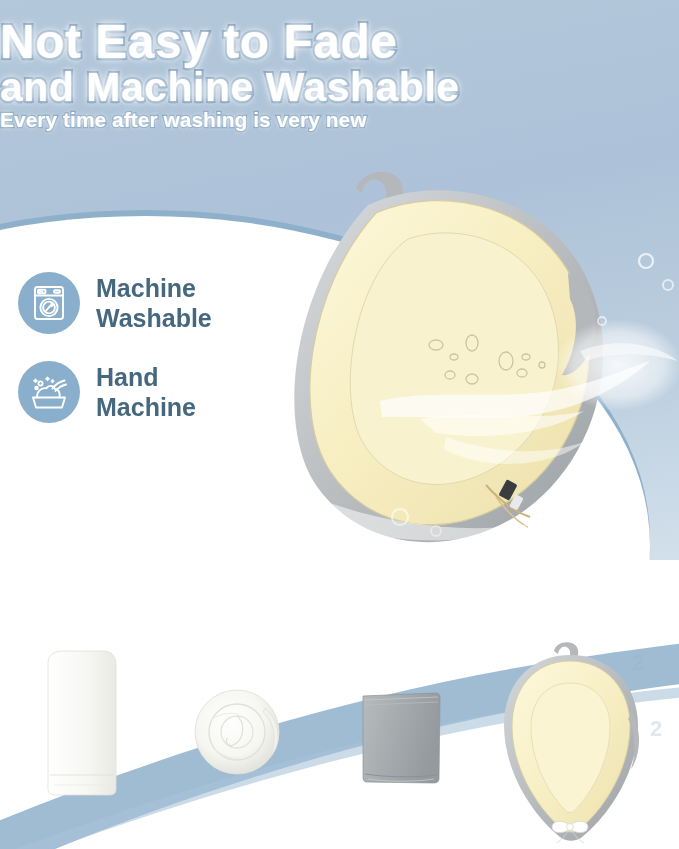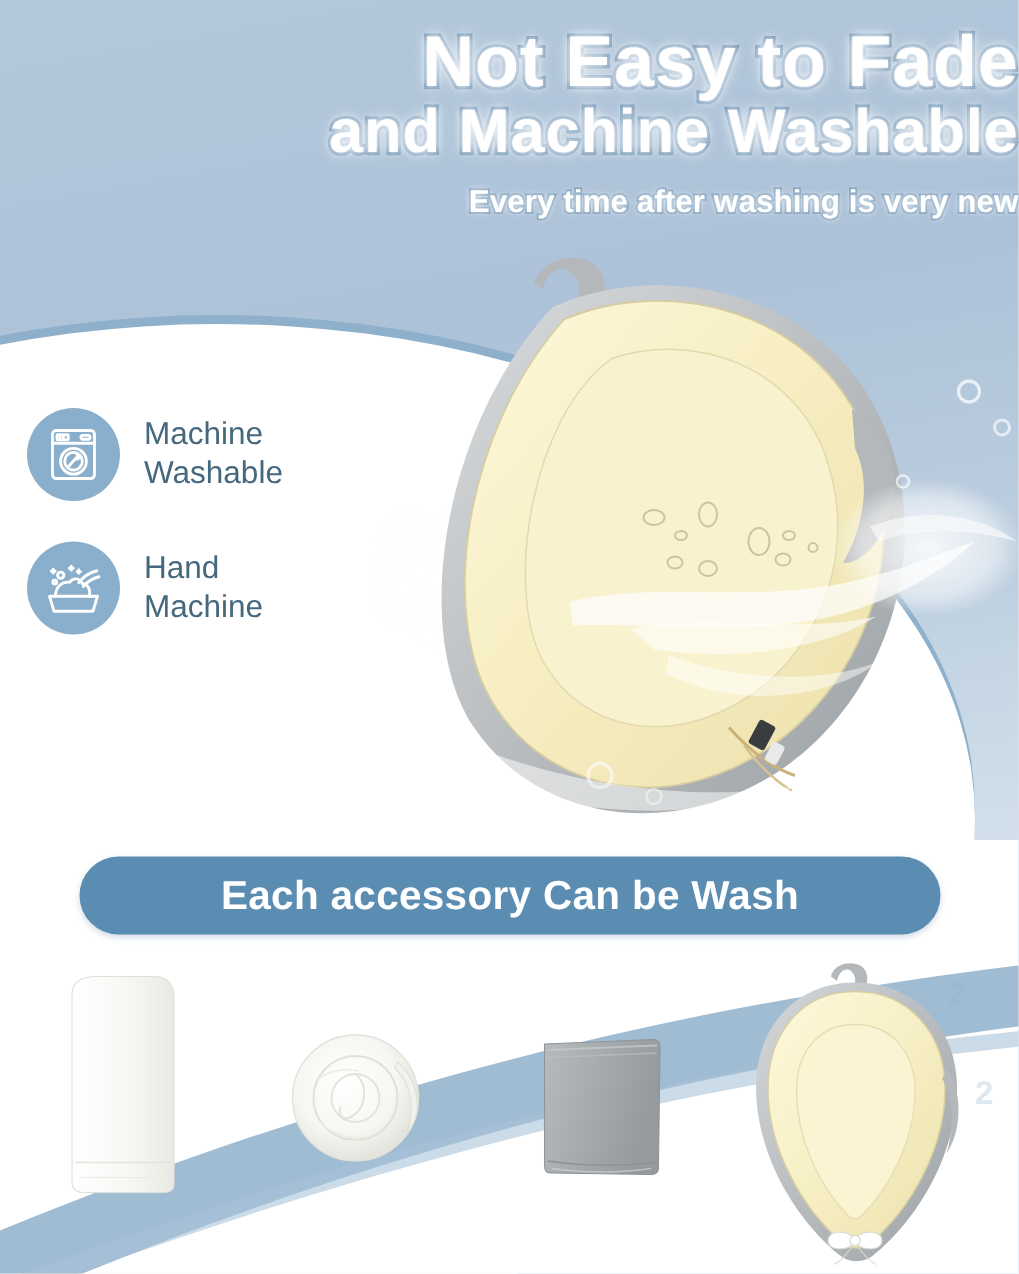--- a/index.html
+++ b/index.html
@@ -48,38 +48,38 @@
   .swoosh svg { display:block; }
 
   
   .watermark {
     position:absolute; color:rgba(150,178,203,.30);
     font-size:22px; font-weight:700; font-family:"Liberation Sans",sans-serif;
   }
 
   
   .headline-wrap {
-    position:absolute; left:0; top:18px; width:679px; text-align:right; z-index:8;
+    position:absolute; left:0; top:18px; width:679px; text-align:left; z-index:8;
   }
   .headline1, .headline2 {
     font-weight:bold;
     color:#ffffff;
     letter-spacing:.5px;
     line-height:1.0;
     -webkit-text-stroke:4px #6e93b4;
     paint-order:stroke fill;
     text-shadow:
        0 0 6px rgba(255,255,255,.95),
        0 0 10px rgba(255,255,255,.75),
        0 3px 0 rgba(110,147,180,.35);
   }
   .headline1 { font-size:48px; }
   .headline2 { font-size:41px; margin-top:1px; }
   .subhead {
-    margin-top:15px;
+    margin-top:0;
     font-size:21px;
     font-weight:bold;
     color:#ffffff;
     -webkit-text-stroke:2.5px #7fa0be;
     paint-order:stroke fill;
     text-shadow:0 0 5px rgba(255,255,255,.9);
   }
 
   
   .features {
@@ -87,22 +87,22 @@
   }
   .feature { display:flex; align-items:center; margin-bottom:27px; }
   .feature-icon {
     width:62px; height:62px; border-radius:50%;
     background:#8aafcc; flex:0 0 62px;
     display:flex; align-items:center; justify-content:center;
   }
   .feature-icon svg { display:block; }
   .feature-label {
     margin-left:16px;
-    font-size:21px;
-    font-weight:400;
+    font-size:25px;
+    font-weight:700;
     line-height:1.22;
     color:#46687f;
     white-space:pre-line;
   }
 
   
   .hero-product { position:absolute; left:250px; top:165px; width:430px; height:410px; z-index:6; }
   .hero-product svg { display:block; }
 
   
@@ -279,23 +279,20 @@
           <path d="M24.5 8 v2.2 M23.4 9.1 h2.2"></path>
           <circle cx="8.5" cy="16" r="1.3"></circle>
         </svg>
       </span>
       <span class="feature-label">Hand
 Machine</span>
     </div>
 
   </div>
 
-  <div class="banner">
-    <span class="banner-text">Each accessory Can be Wash</span>
-  </div>
 
   <div class="accessories">
 
     <div class="acc-item acc-sheet">
       <svg width="76" height="148" viewBox="0 0 76 148">
         <defs>
           <linearGradient id="sheetG" x1="0" y1="0" x2="1" y2="0">
             <stop offset="0%" stop-color="#ffffff"></stop>
             <stop offset="55%" stop-color="#f7f7f4"></stop>
             <stop offset="100%" stop-color="#e9e9e4"></stop>

